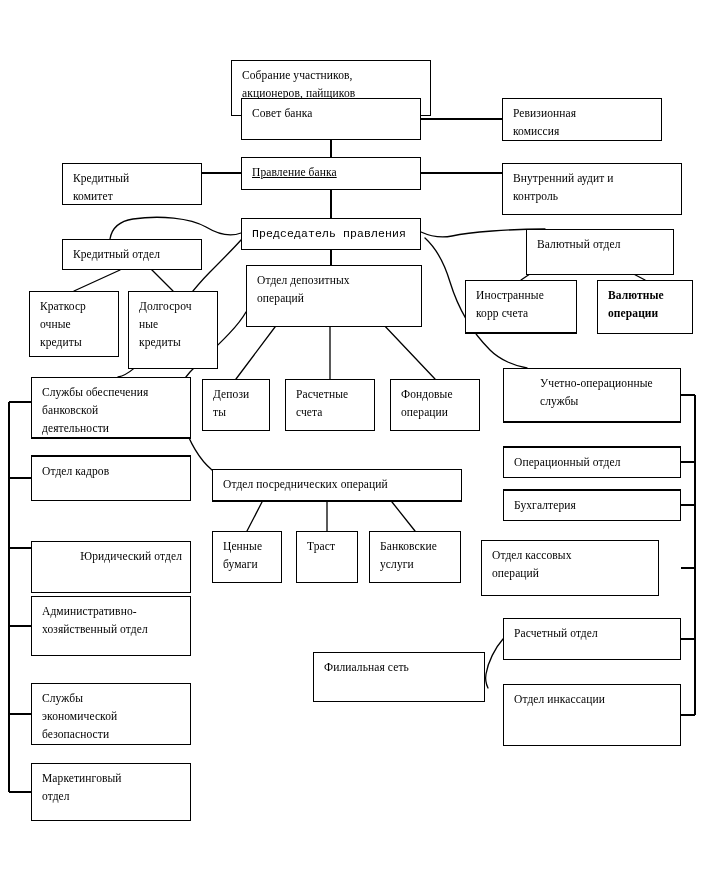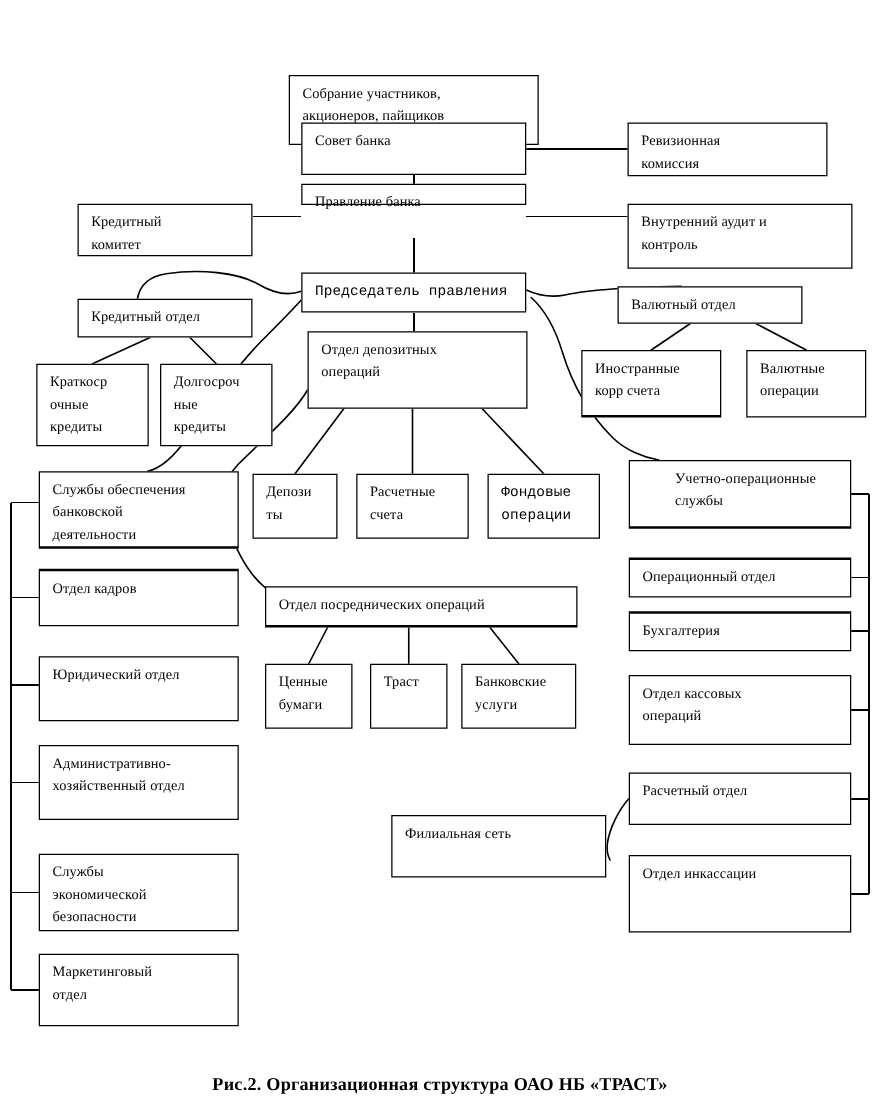--- a/index.html
+++ b/index.html
@@ -113,69 +113,68 @@
       <path d="M681,715 L695,715"></path>
     </g>
   </svg>
 
   <div id="nodes">
       <div class="node" style="left: 231px; top: 16px; width: 200px; height: 56px; margin-top: 44px;">Собрание участников,
 акционеров, пайщиков</div>
       <div class="node" style="left: 241px; top: 98px; width: 180px; height: 42px;">Совет банка</div>
       <div class="node" style="left: 502px; top: 98px; width: 160px; height: 43px;">Ревизионная
 комиссия</div>
-      <div class="node" style="left: 241px; top: 147px; width: 180px; height: 17px;">Правление банка</div>
+      <div class="node" style="left: 241px; top: 157px; width: 180px; height: 33px; text-decoration: underline;">Правление банка</div>
       <div class="node" style="left: 62px; top: 163px; width: 140px; height: 42px;">Кредитный
 комитет</div>
       <div class="node" style="left: 502px; top: 163px; width: 180px; height: 52px;">Внутренний аудит и
 контроль</div>
       <div class="node" style="left: 241px; top: 218px; width: 180px; height: 32px; font-family: Liberation Mono, monospace;">Председатель правления</div>
       <div class="node" style="left: 62px; top: 239px; width: 140px; height: 31px;">Кредитный отдел</div>
-      <div class="node" style="left: 494px; top: 229px; width: 148px; height: 30px;">Валютный отдел</div>
+      <div class="node" style="left: 526px; top: 229px; width: 148px; height: 46px;">Валютный отдел</div>
       <div class="node" style="left: 246px; top: 265px; width: 176px; height: 62px;">Отдел депозитных
 операций</div>
       <div class="node" style="left: 29px; top: 291px; width: 90px; height: 66px;">Краткоср
 очные
 кредиты</div>
-      <div class="node" style="left: 128px; top: 291px; width: 90px; height: 66px;">Долгосроч
+      <div class="node" style="left: 128px; top: 291px; width: 90px; height: 78px;">Долгосроч
 ные
 кредиты</div>
       <div class="node bold-bottom" style="left: 465px; top: 280px; width: 112px; height: 54px;">Иностранные
 корр счета</div>
-      <div class="node" style="left: 597px; top: 280px; width: 96px; height: 54px;">Валютные
+      <div class="node" style="left: 597px; top: 280px; width: 96px; height: 54px; font-weight: bold;">Валютные
 операции</div>
       <div class="node bold-bottom" style="left: 31px; top: 377px; width: 160px; height: 62px;">Службы обеспечения
 банковской
 деятельности</div>
       <div class="node" style="left: 202px; top: 379px; width: 68px; height: 52px;">Депози
 ты</div>
       <div class="node" style="left: 285px; top: 379px; width: 90px; height: 52px;">Расчетные
 счета</div>
-      <div class="node" style="left: 390px; top: 379px; width: 90px; height: 52px; font-family: Liberation Mono, monospace;">Фондовые
+      <div class="node" style="left: 390px; top: 379px; width: 90px; height: 52px;">Фондовые
 операции</div>
       <div class="node bold-bottom" style="left: 503px; top: 368px; width: 178px; height: 55px; padding-left: 36px;">Учетно-операционные
 службы</div>
       <div class="node bold-top" style="left: 31px; top: 455px; width: 160px; height: 46px;">Отдел кадров</div>
       <div class="node bold-top" style="left: 503px; top: 446px; width: 178px; height: 32px;">Операционный отдел</div>
       <div class="node bold-bottom" style="left: 212px; top: 469px; width: 250px; height: 33px;">Отдел посреднических операций</div>
       <div class="node bold-top" style="left: 503px; top: 489px; width: 178px; height: 32px;">Бухгалтерия</div>
-      <div class="node" style="left: 31px; top: 525px; width: 160px; height: 52px;">Юридический отдел</div>
+      <div class="node" style="left: 31px; top: 541px; width: 160px; height: 52px; text-align: right;">Юридический отдел</div>
       <div class="node" style="left: 212px; top: 531px; width: 70px; height: 52px;">Ценные
 бумаги</div>
       <div class="node" style="left: 296px; top: 531px; width: 62px; height: 52px;">Траст</div>
       <div class="node" style="left: 369px; top: 531px; width: 92px; height: 52px;">Банковские
 услуги</div>
-      <div class="node" style="left: 503px; top: 540px; width: 178px; height: 56px;">Отдел кассовых
+      <div class="node" style="left: 481px; top: 540px; width: 178px; height: 56px;">Отдел кассовых
 операций</div>
       <div class="node" style="left: 31px; top: 596px; width: 160px; height: 60px;">Административно-
 хозяйственный отдел</div>
       <div class="node" style="left: 503px; top: 618px; width: 178px; height: 42px;">Расчетный отдел</div>
       <div class="node" style="left: 313px; top: 652px; width: 172px; height: 50px;">Филиальная сеть</div>
       <div class="node" style="left: 31px; top: 683px; width: 160px; height: 62px;">Службы
 экономической
 безопасности</div>
       <div class="node" style="left: 503px; top: 684px; width: 178px; height: 62px;">Отдел инкассации</div>
       <div class="node" style="left: 31px; top: 763px; width: 160px; height: 58px;">Маркетинговый
 отдел</div>
     </div>
 
-  <div class="caption" style="top:860px;">Рис.2. Организационная структура ОАО НБ «ТРАСТ»</div>
 </div>
 
 </body></html>

